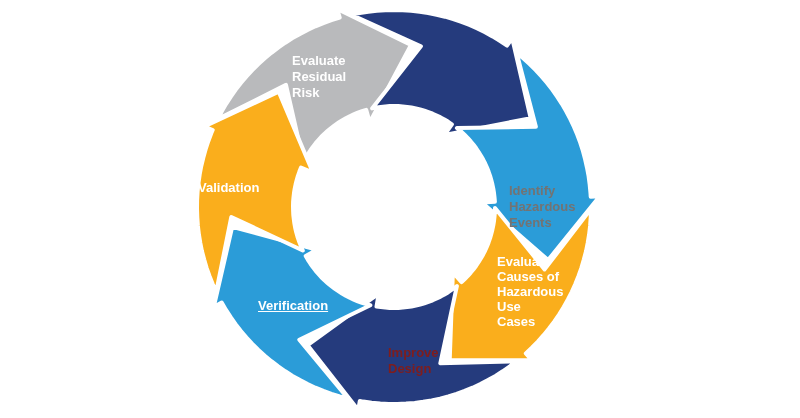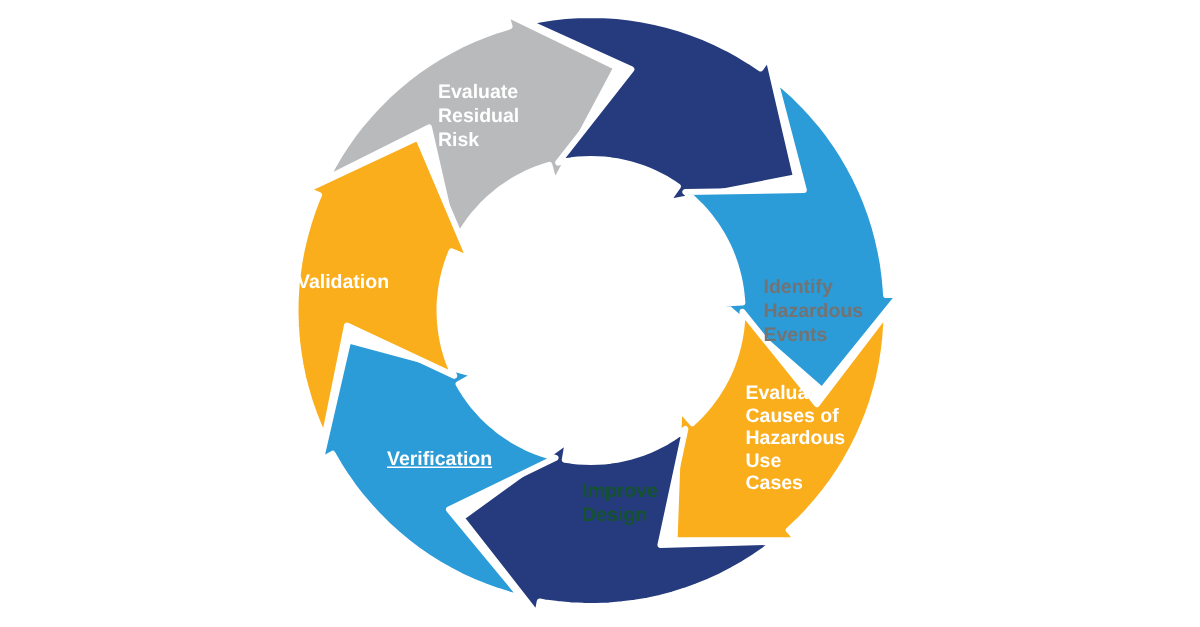--- a/index.html
+++ b/index.html
@@ -41,17 +41,17 @@
 Residual
 Risk</div>
   <div class="seg-label" style="left: 509px; top: 139px; color: #737373; margin-top: 44px;">Identify
 Hazardous
 Events</div>
   <div class="seg-label tight" style="left: 497px; top: 254px; color: rgb(255, 255, 255);">Evaluate
 Causes of
 Hazardous
 Use
 Cases</div>
-  <div class="seg-label" style="left: 388px; top: 319px; color: #14532d;">Improve
+  <div class="seg-label" style="left: 388px; top: 345px; color: #7f1d1d;">Improve
 Design</div>
   <div class="seg-label" style="left: 258px; top: 298px; color: rgb(255, 255, 255); text-decoration: underline;">Verification</div>
   <div class="seg-label" style="left: 198px; top: 180px; color: rgb(255, 255, 255);">Validation</div>
 </div>
 
 </body></html>

